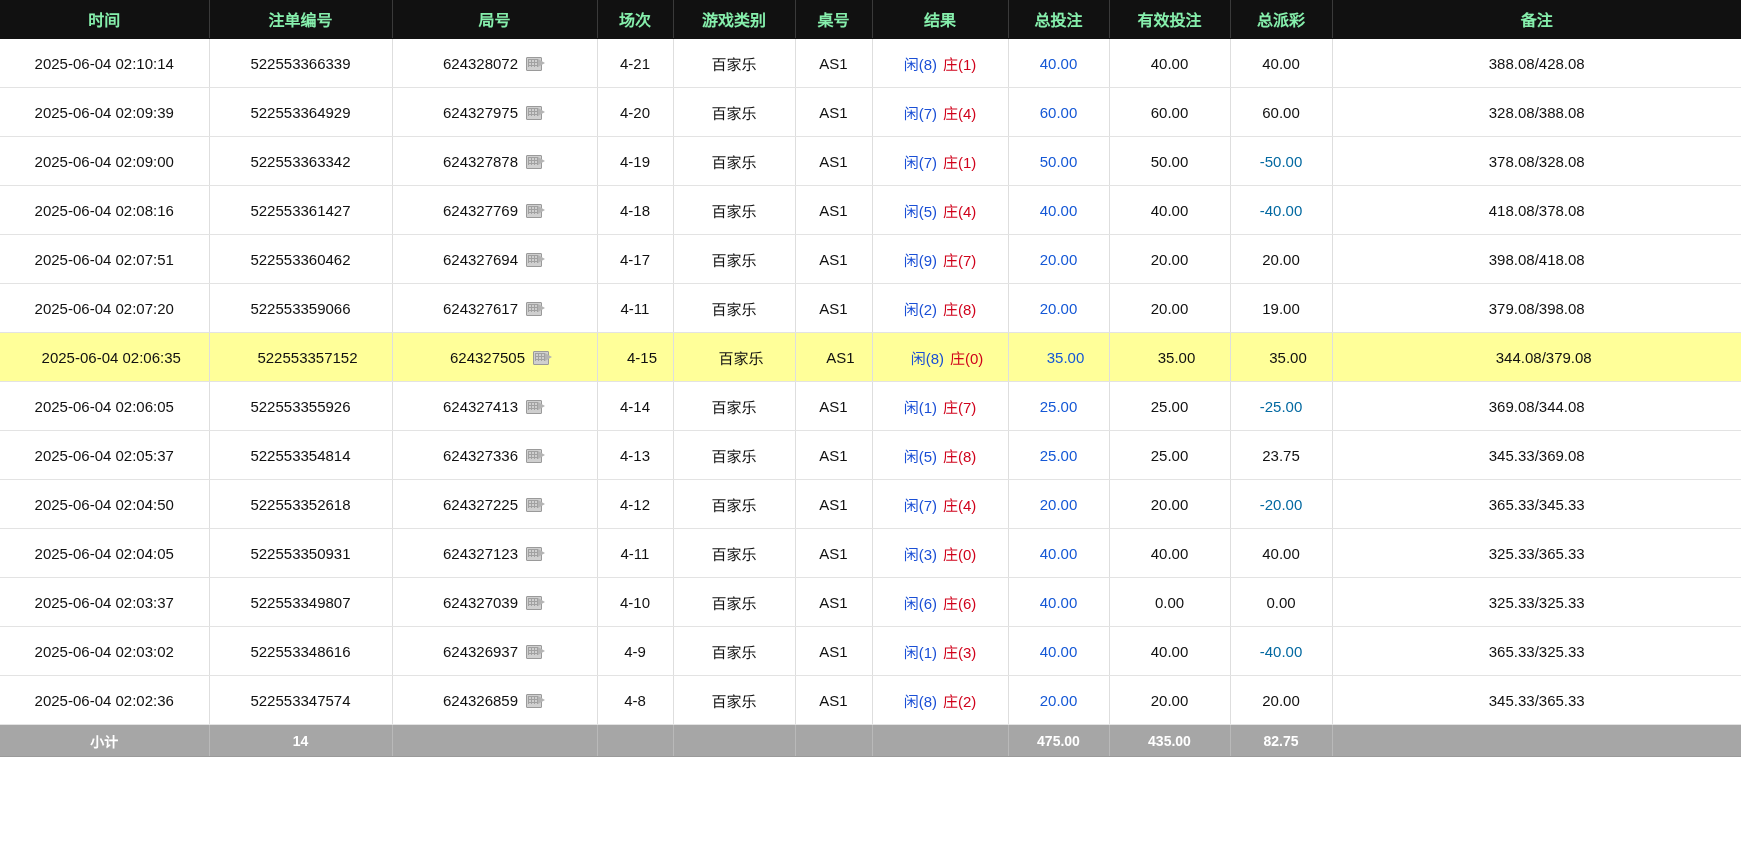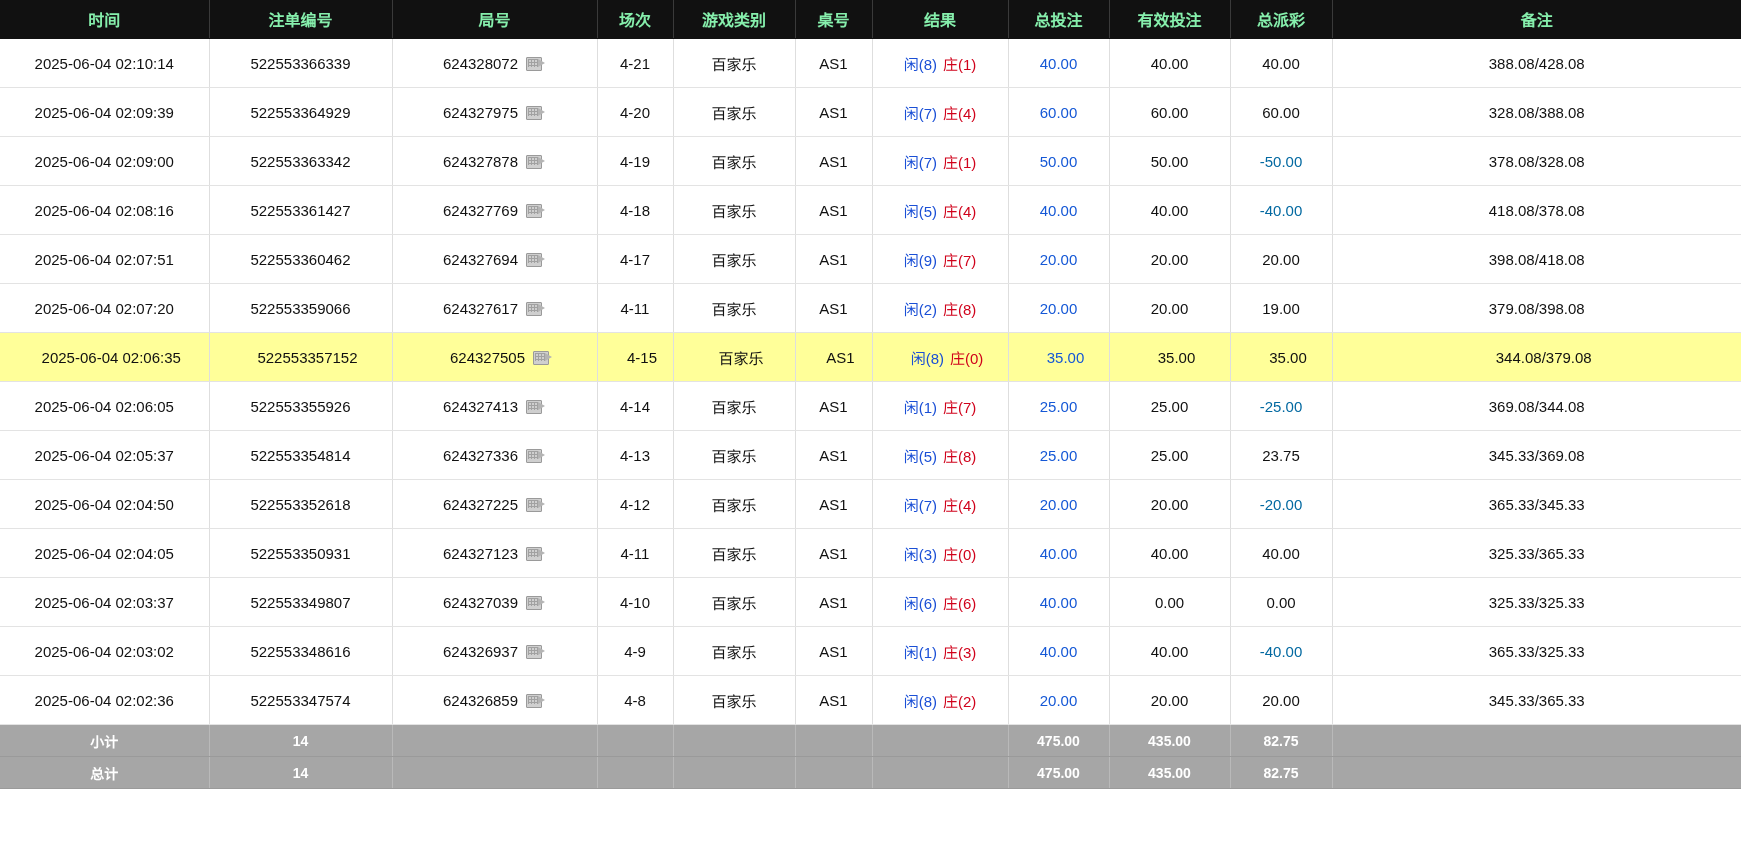--- a/index.html
+++ b/index.html
@@ -455,29 +455,16 @@
           <td class="blank"></td>
           <td class="blank"></td>
           <td class="blank"></td>
           <td class="blank"></td>
           <td class="blank"></td>
           <td>475.00</td>
           <td>435.00</td>
           <td>82.75</td>
           <td class="blank"></td>
         </tr>
-        <tr class="summary-row">
-          <td>总计</td>
-          <td>14</td>
-          <td class="blank"></td>
-          <td class="blank"></td>
-          <td class="blank"></td>
-          <td class="blank"></td>
-          <td class="blank"></td>
-          <td>475.00</td>
-          <td>435.00</td>
-          <td>82.75</td>
-          <td class="blank"></td>
-        </tr>
       </tbody>
   </table>
   <div class="bottom-fill"></div>
 </div>
 
 </body></html>

